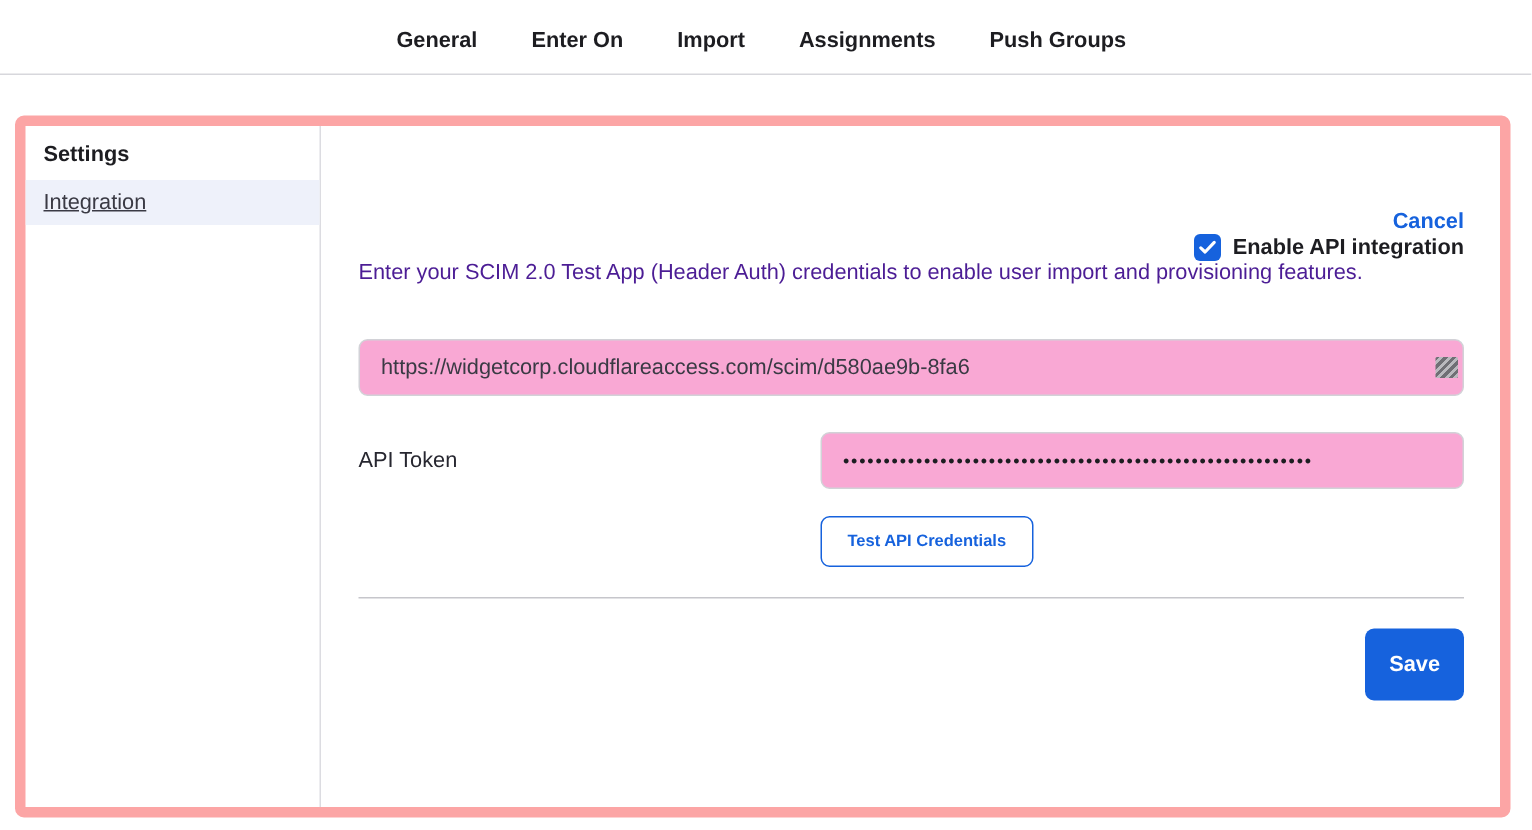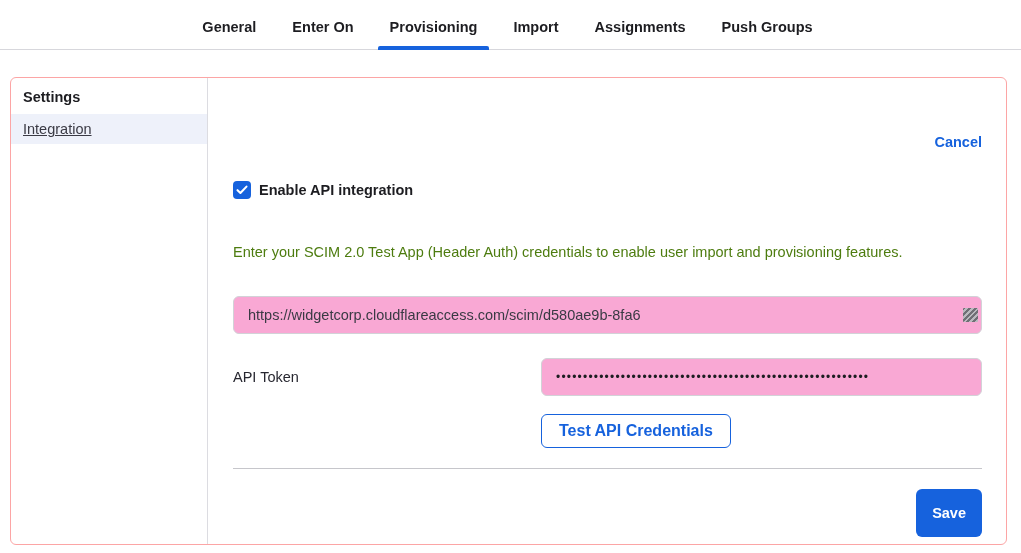--- a/index.html
+++ b/index.html
@@ -38,21 +38,21 @@
     background: #1662dd;
     border-radius: 2px 2px 0 0;
   }
 
   
   .panel {
     display: flex;
     width: 997px;
     height: 468px;
     margin: 27px 0 0 10px;
-    border: 1px solid #fca5a5;
+    border: 7px solid #fca5a5;
     border-radius: 6px;
     background: #ffffff;
     overflow: hidden;
   }
 
   
   .sidebar {
     width: 197px;
     border-right: 1px solid #dcdce1;
     flex-shrink: 0;
@@ -88,44 +88,43 @@
     font-size: 14.5px;
     font-weight: 700;
     color: #1662dd;
     cursor: pointer;
     text-decoration: none;
   }
 
   .checkbox-row {
     display: flex;
     align-items: center;
-    margin-top: 31px;
+    justify-content: flex-end;
   }
   .checkbox {
     width: 18px; height: 18px;
     background: #1662dd;
     border-radius: 4px;
     display: inline-flex;
     align-items: center;
     justify-content: center;
     cursor: pointer;
     flex-shrink: 0;
   }
   .checkbox svg { display: block; }
   .checkbox-label {
     margin-left: 8px;
     font-size: 14.5px;
     font-weight: 700;
     color: #1d1d21;
   }
 
   .description {
-    margin-top: 45px;
-    font-size: 14.5px;
-    color: #4d7c0f;
+    font-size: 14.5px;
+    color: #4c1d95;
   }
 
   .field-row {
     display: flex;
     align-items: center;
     margin-top: 36px;
   }
   .field-row + .field-row { margin-top: 24px; }
   .field-label {
     width: 308px;
@@ -171,21 +170,21 @@
   }
 
   .test-btn-row { margin-top: 18px; margin-left: 308px; }
   .test-btn {
     height: 34px;
     padding: 0 17px;
     background: #ffffff;
     border: 1px solid #1662dd;
     border-radius: 6px;
     color: #1662dd;
-    font-size: 16px;
+    font-size: 11px;
     font-weight: 700;
     font-family: "Liberation Sans", "DejaVu Sans", sans-serif;
     cursor: pointer;
   }
 
   .divider {
     margin-top: 20px;
     border-top: 1px solid #c6c6cb;
   }
 
@@ -206,21 +205,20 @@
     font-family: "Liberation Sans", "DejaVu Sans", sans-serif;
     cursor: pointer;
   }
 </style>
 </head>
 <body>
 
 <nav class="tabbar">
   <div class="tab">General</div>
   <div class="tab">Enter On</div>
-  <div class="tab active">Provisioning</div>
   <div class="tab">Import</div>
   <div class="tab">Assignments</div>
   <div class="tab">Push Groups</div>
 </nav>
 
 <div class="panel">
 
   <aside class="sidebar">
     <div class="sidebar-header">Settings</div>
     <div class="sidebar-item selected">Integration</div>

